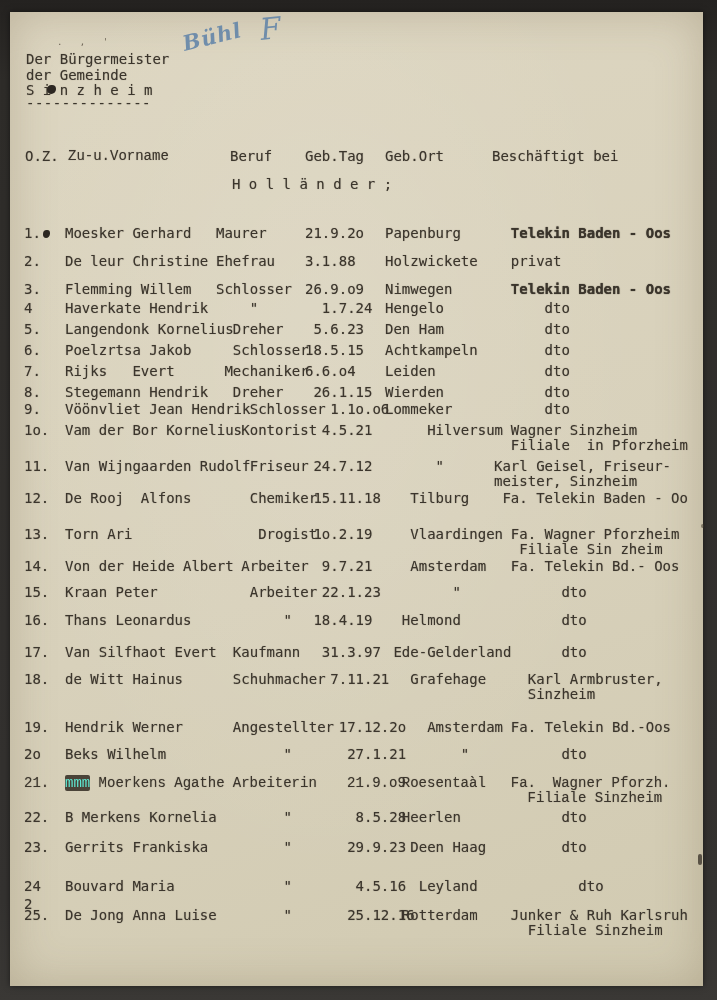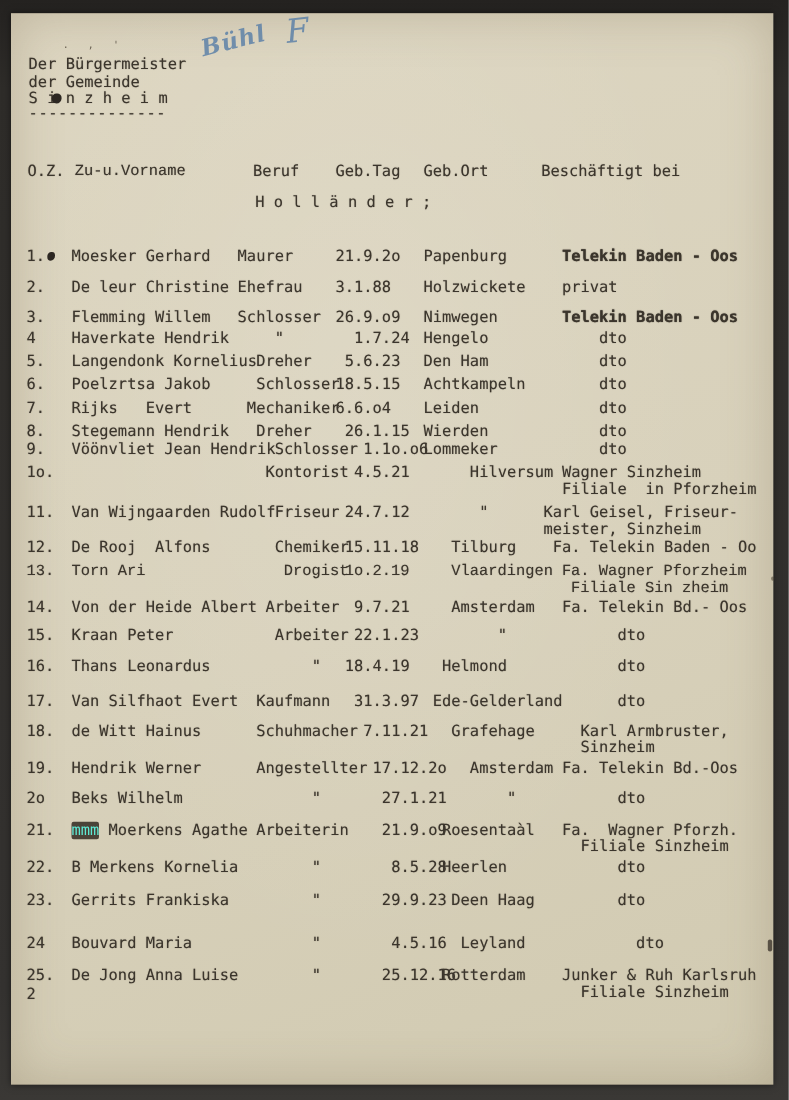--- a/index.html
+++ b/index.html
@@ -165,20 +165,21 @@
       <div class="row" style="margin-top: 0px; height: 17px;">
         <span class="c c-num">9.</span>
         <span class="c c-name">Vöönvliet Jean Hendrik</span>
         <span class="c c-beruf">    Schlosser</span>
         <span class="c c-date">   1.1o.o6</span>
         <span class="c c-ort">Lommeker</span>
         <span class="c c-emp"><div class="emp-line">      dto</div></span>
       </div>
       <div class="row" style="margin-top: 4px; height: 32px;">
         <span class="c c-num">1o.</span>
+        <span class="c c-name">Vam der Bor Kornelius</span>
         <span class="c c-beruf">   Kontorist</span>
         <span class="c c-date">  4.5.21</span>
         <span class="c c-ort">     Hilversum</span>
         <span class="c c-emp"><div class="emp-line">  Wagner Sinzheim</div><div class="emp-line">  Filiale  in Pforzheim</div></span>
       </div>
       <div class="row" style="margin-top: 4px; height: 32px;">
         <span class="c c-num">11.</span>
         <span class="c c-name">Van Wijngaarden Rudolf</span>
         <span class="c c-beruf">    Friseur</span>
         <span class="c c-date"> 24.7.12</span>
@@ -186,21 +187,21 @@
         <span class="c c-emp"><div class="emp-line">Karl Geisel, Friseur-</div><div class="emp-line">meister, Sinzheim</div></span>
       </div>
       <div class="row" style="margin-top: 0px; height: 17px;">
         <span class="c c-num">12.</span>
         <span class="c c-name">De Rooj  Alfons</span>
         <span class="c c-beruf">    Chemiker</span>
         <span class="c c-date"> 15.11.18</span>
         <span class="c c-ort">   Tilburg</span>
         <span class="c c-emp"><div class="emp-line"> Fa. Telekin Baden - Oo</div></span>
       </div>
-      <div class="row" style="margin-top: 5px; height: 32px; font-family: Liberation Mono, monospace;">
+      <div class="row" style="margin-top: 19px; height: 32px;">
         <span class="c c-num">13.</span>
         <span class="c c-name">Torn Ari</span>
         <span class="c c-beruf">     Drogist</span>
         <span class="c c-date"> 1o.2.19</span>
         <span class="c c-ort">   Vlaardingen</span>
         <span class="c c-emp"><div class="emp-line">  Fa. Wagner Pforzheim</div><div class="emp-line">   Filiale Sin zheim</div></span>
       </div>
       <div class="row" style="margin-top: 0px; height: 17px;">
         <span class="c c-num">14.</span>
         <span class="c c-name">Von der Heide Albert</span>
@@ -234,37 +235,37 @@
         <span class="c c-emp"><div class="emp-line">        dto</div></span>
       </div>
       <div class="row" style="margin-top: 10px; height: 32px;">
         <span class="c c-num">18.</span>
         <span class="c c-name">de Witt Hainus</span>
         <span class="c c-beruf">  Schuhmacher</span>
         <span class="c c-date">   7.11.21</span>
         <span class="c c-ort">   Grafehage</span>
         <span class="c c-emp"><div class="emp-line">    Karl Armbruster,</div><div class="emp-line">    Sinzheim</div></span>
       </div>
-      <div class="row" style="margin-top: 2px; height: 17px;">
+      <div class="row" style="margin-top: 16px; height: 17px;">
         <span class="c c-num">19.</span>
         <span class="c c-name">Hendrik Werner</span>
         <span class="c c-beruf">  Angestellter</span>
         <span class="c c-date">    17.12.2o</span>
         <span class="c c-ort">     Amsterdam</span>
         <span class="c c-emp"><div class="emp-line">  Fa. Telekin Bd.-Oos</div></span>
       </div>
       <div class="row" style="margin-top: 10px; height: 17px;">
         <span class="c c-num">2o</span>
         <span class="c c-name">Beks Wilhelm</span>
         <span class="c c-beruf">        "</span>
         <span class="c c-date">     27.1.21</span>
         <span class="c c-ort">         "</span>
         <span class="c c-emp"><div class="emp-line">        dto</div></span>
       </div>
-      <div class="row" style="margin-top: 12px; height: 32px;">
+      <div class="row" style="margin-top: 12px; height: 32px; font-family: Liberation Mono, monospace;">
         <span class="c c-num">21.</span>
         <span class="c c-name"><span class="struck">mmm</span> Moerkens Agathe</span>
         <span class="c c-beruf">  Arbeiterin</span>
         <span class="c c-date">     21.9.o9</span>
         <span class="c c-ort">  Roesentaàl</span>
         <span class="c c-emp"><div class="emp-line">  Fa.  Wagner Pforzh.</div><div class="emp-line">    Filiale Sinzheim</div></span>
       </div>
       <div class="row" style="margin-top: 2px; height: 17px;">
         <span class="c c-num">22.</span>
         <span class="c c-name">B Merkens Kornelia</span>

